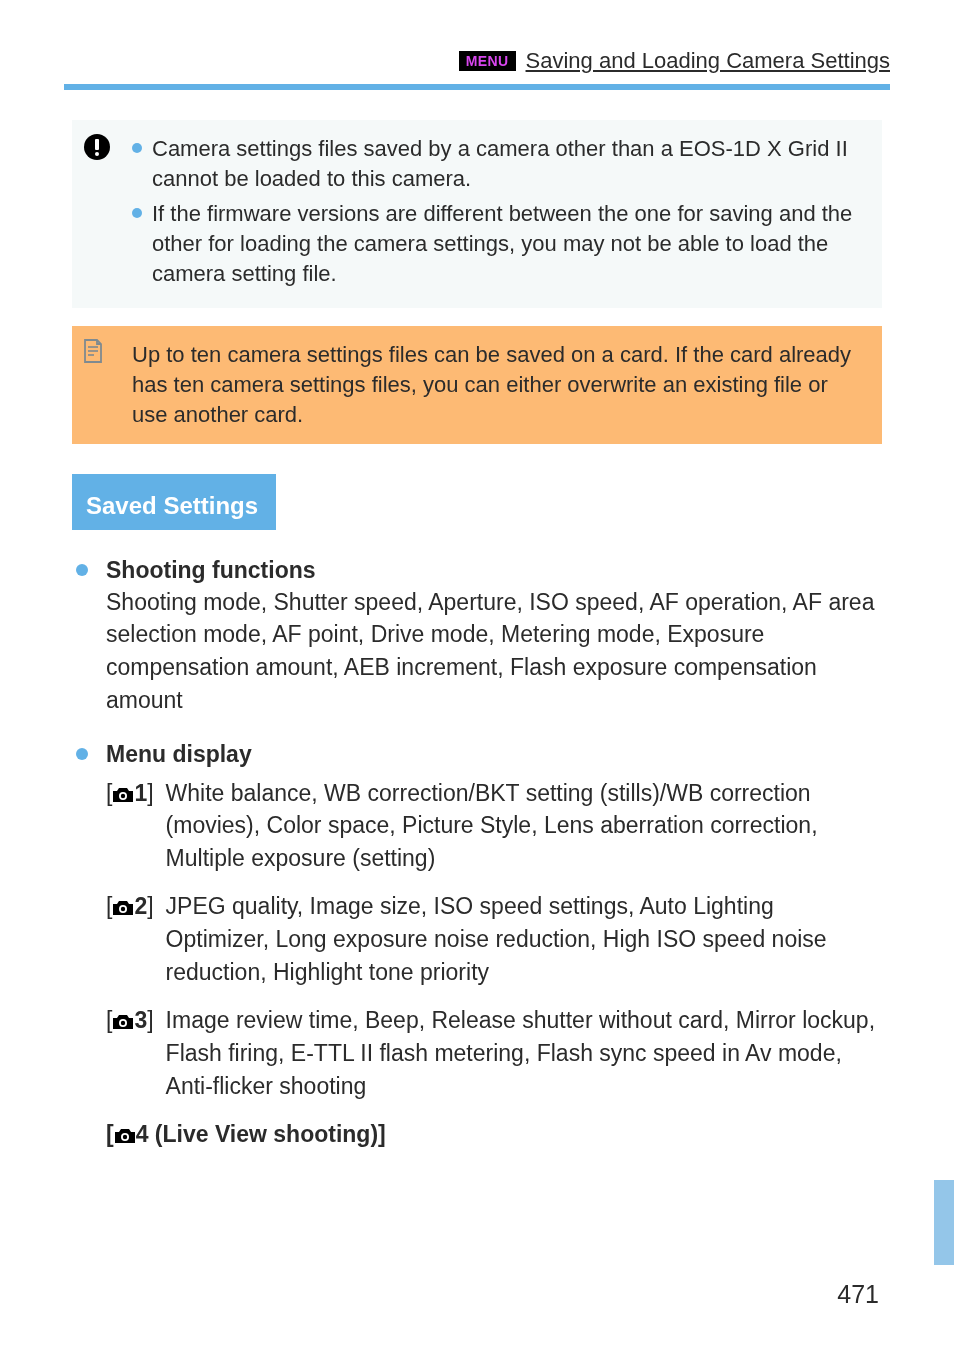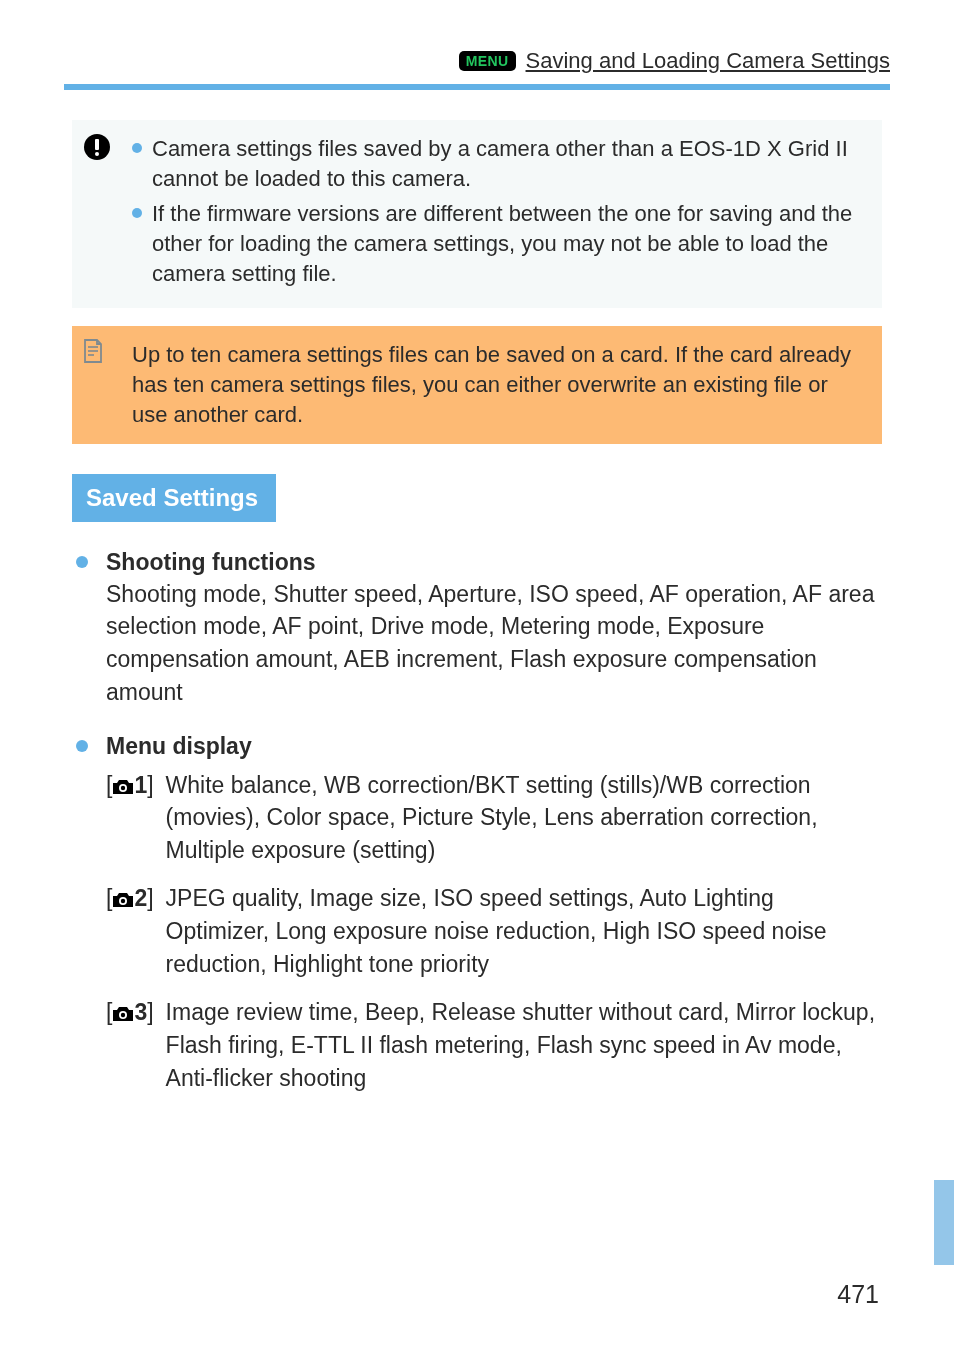--- a/index.html
+++ b/index.html
@@ -17,27 +17,27 @@
     justify-content: flex-end;
     align-items: center;
     padding: 48px 64px 10px 64px;
     gap: 10px;
   }
   .menu-badge {
     display: inline-flex;
     align-items: center;
     justify-content: center;
     background: #000;
-    color: #22c55e;
+    color: #d946ef;
     font-size: 14px;
     font-weight: 700;
     letter-spacing: 0.4px;
     height: 20px;
     padding: 4px 7px;
-    border-radius: 5px;
+    border-radius: 0;
   }
   .header-text {
     font-size: 22px;
     text-decoration: underline;
   }
   .accent-bar {
     height: 6px;
     background: #62b1e6;
     margin: 0 64px 30px 64px;
   }
@@ -103,21 +103,21 @@
   }
   .section-title-wrap {
     margin: 30px 0 24px 0;
   }
   .section-title {
     display: inline-block;
     background: #62b1e6;
     color: #fff;
     font-weight: 700;
     font-size: 24px;
-    padding: 10px 18px 10px 14px;
+    padding: 18px 18px 10px 14px;
   }
   .item {
     position: relative;
     padding-left: 34px;
     margin-bottom: 22px;
   }
   .item::before {
     content: "";
     position: absolute;
     left: 4px; top: 10px;
@@ -244,20 +244,25 @@
         </div>
         <div class="menu-row">
           <div class="menu-label">[<span class="cam-icon"><svg viewBox="0 0 22 17">
                 <path d="M1 5 h4 l2 -3 h8 l2 3 h4 v11 h-20 z" fill="#000"></path>
                 <circle cx="11" cy="10" r="4" fill="#fff"></circle>
                 <circle cx="11" cy="10" r="2.2" fill="#000"></circle>
               </svg></span><span class="menu-num">3</span>]</div>
           <div class="menu-desc">Image review time, Beep, Release shutter without card, Mirror lockup, Flash firing, E-TTL II flash metering, Flash sync speed in Av mode, Anti-flicker shooting</div>
         </div>
         <div>
+          <div class="menu-label menu-label-bold" style="margin-top: 6px;">[<span class="cam-icon"><svg viewBox="0 0 22 17">
+                <path d="M1 5 h4 l2 -3 h8 l2 3 h4 v11 h-20 z" fill="#000"></path>
+                <circle cx="11" cy="10" r="4" fill="#fff"></circle>
+                <circle cx="11" cy="10" r="2.2" fill="#000"></circle>
+              </svg></span><span class="menu-num">4</span><span> (Live View shooting)</span>]</div>
         </div>
         <div>
         </div>
       </div>
   </div>
 </div>
 
 <div class="side-tab"></div>
 
 <div class="page-num">471</div>

